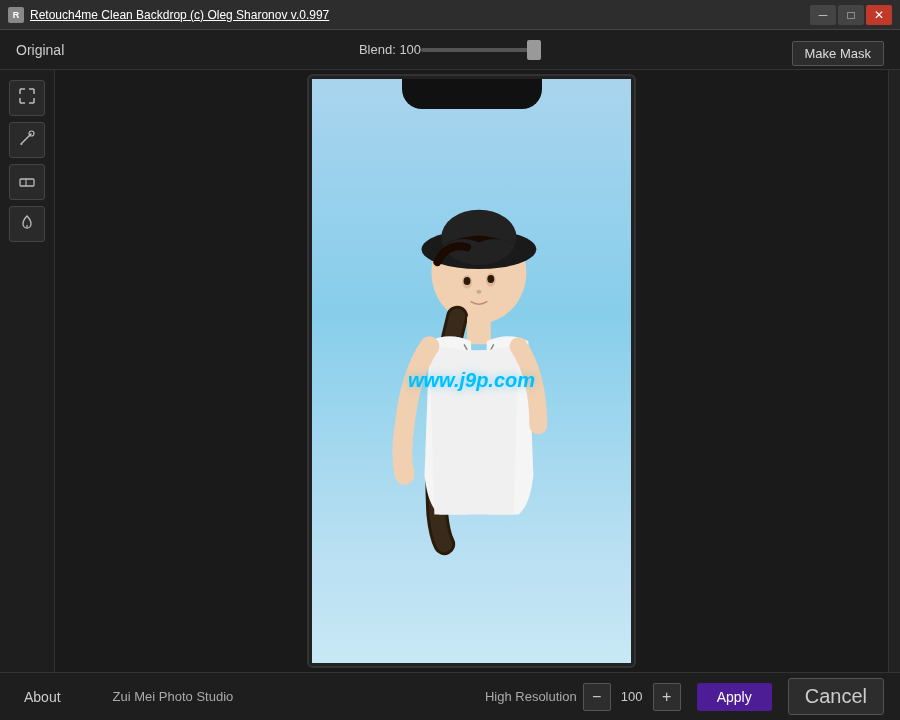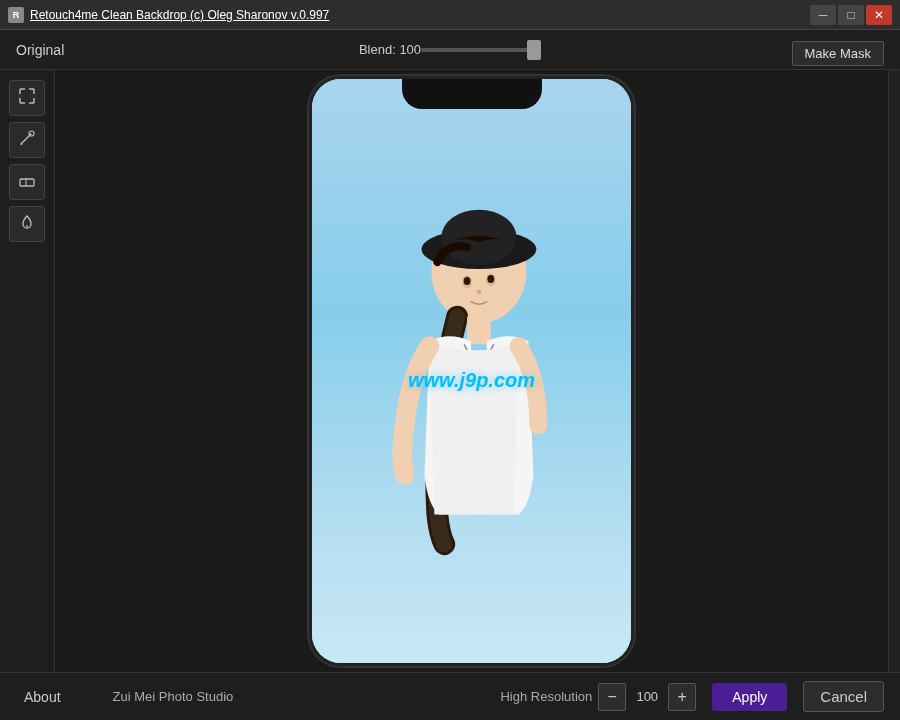--- a/index.html
+++ b/index.html
@@ -169,21 +169,21 @@
       justify-content: center;
       overflow: hidden;
       position: relative;
     }
 
     
     #phone-frame {
       position: relative;
       width: 325px;
       height: 590px;
-      border-radius: 32px;
+      border-radius: 4px;
       overflow: hidden;
       border: 3px solid #222;
       background: #87ceeb;
       box-shadow: 0 0 0 2px #333;
     }
 
     #phone-notch {
       position: absolute;
       top: 0;
       left: 50%;
@@ -278,21 +278,21 @@
       padding: 6px 20px;
       font-size: 14px;
       cursor: pointer;
       border-radius: 3px;
     }
     #cancel-btn {
       background: #2d2d2d;
       color: #ccc;
       border: 1px solid #555;
       padding: 6px 16px;
-      font-size: 15px;
+      font-size: 20px;
       cursor: pointer;
       border-radius: 3px;
     }
 
     
     #right-scroll {
       width: 12px;
       background: #222;
       border-left: 1px solid #333;
     }

